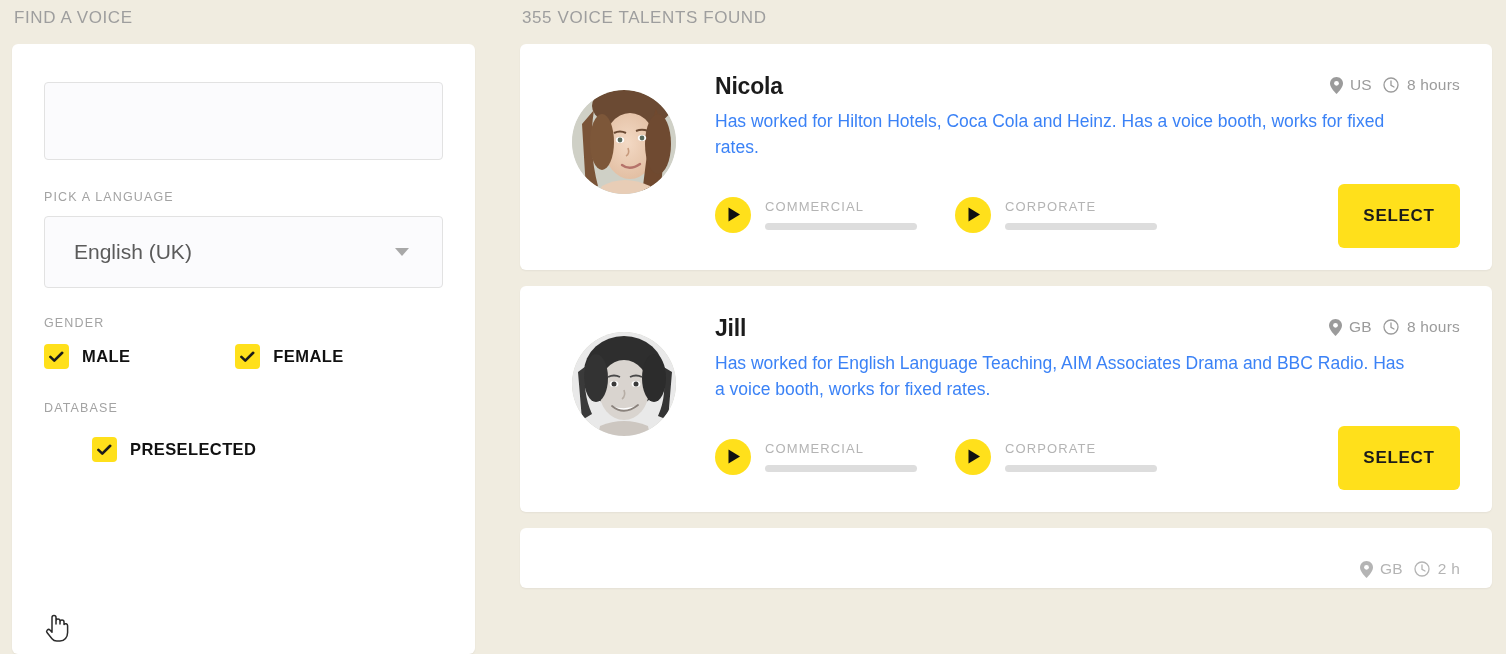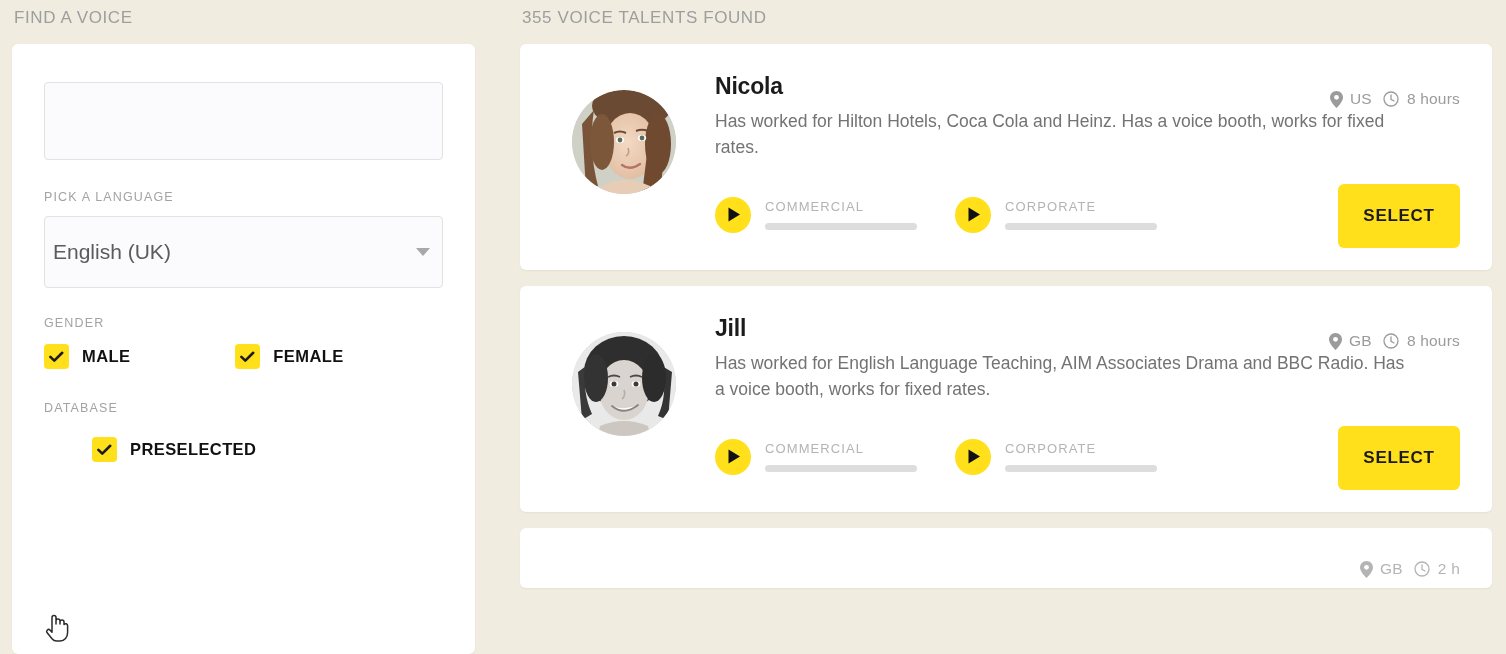--- a/index.html
+++ b/index.html
@@ -86,21 +86,21 @@
     height: 72px;
   }
   .select-box {
     width: 100%;
     height: 72px;
     background: #fbfbfd;
     border: 1px solid #e2e2e2;
     border-radius: 4px;
     display: flex;
     align-items: center;
-    padding: 0 8px;
+    padding: 0 29px;
     cursor: pointer;
   }
   .select-value {
     font-size: 21px;
     color: #5b5b5b;
     font-weight: 400;
     flex: 1;
   }
   .caret {
     width: 0; height: 0;
@@ -193,21 +193,21 @@
   .card-body {
     flex: 1;
     padding-left: 39px;
     position: relative;
     min-height: 168px;
   }
 
   .meta-line {
     position: absolute;
     right: 0;
-    top: 16px;
+    top: 2px;
     display: flex;
     align-items: center;
     font-size: 15.5px;
     color: #9b9b9b;
     letter-spacing: 0.2px;
   }
   .meta-line .pin-icon { margin-right: 7px; display:flex; }
   .meta-line .country { margin-right: 11px; font-weight: 400; }
   .meta-line .clock-icon { margin-right: 8px; display:flex; }
   .meta-line .hours { font-weight: 400; }
@@ -215,21 +215,21 @@
   .talent-name {
     font-size: 23px;
     font-weight: bold;
     color: #1b1b1b;
     letter-spacing: -0.2px;
     line-height: 1.05;
     margin-bottom: 11px;
   }
   .talent-desc {
     font-size: 17.5px;
-    color: #737373;
+    color: #3b82f6;
     line-height: 1.47;
     max-width: 690px;
     font-weight: 400;
   }
 
   .samples-row {
     display: flex;
     align-items: flex-start;
     margin-top: 36px;
   }

